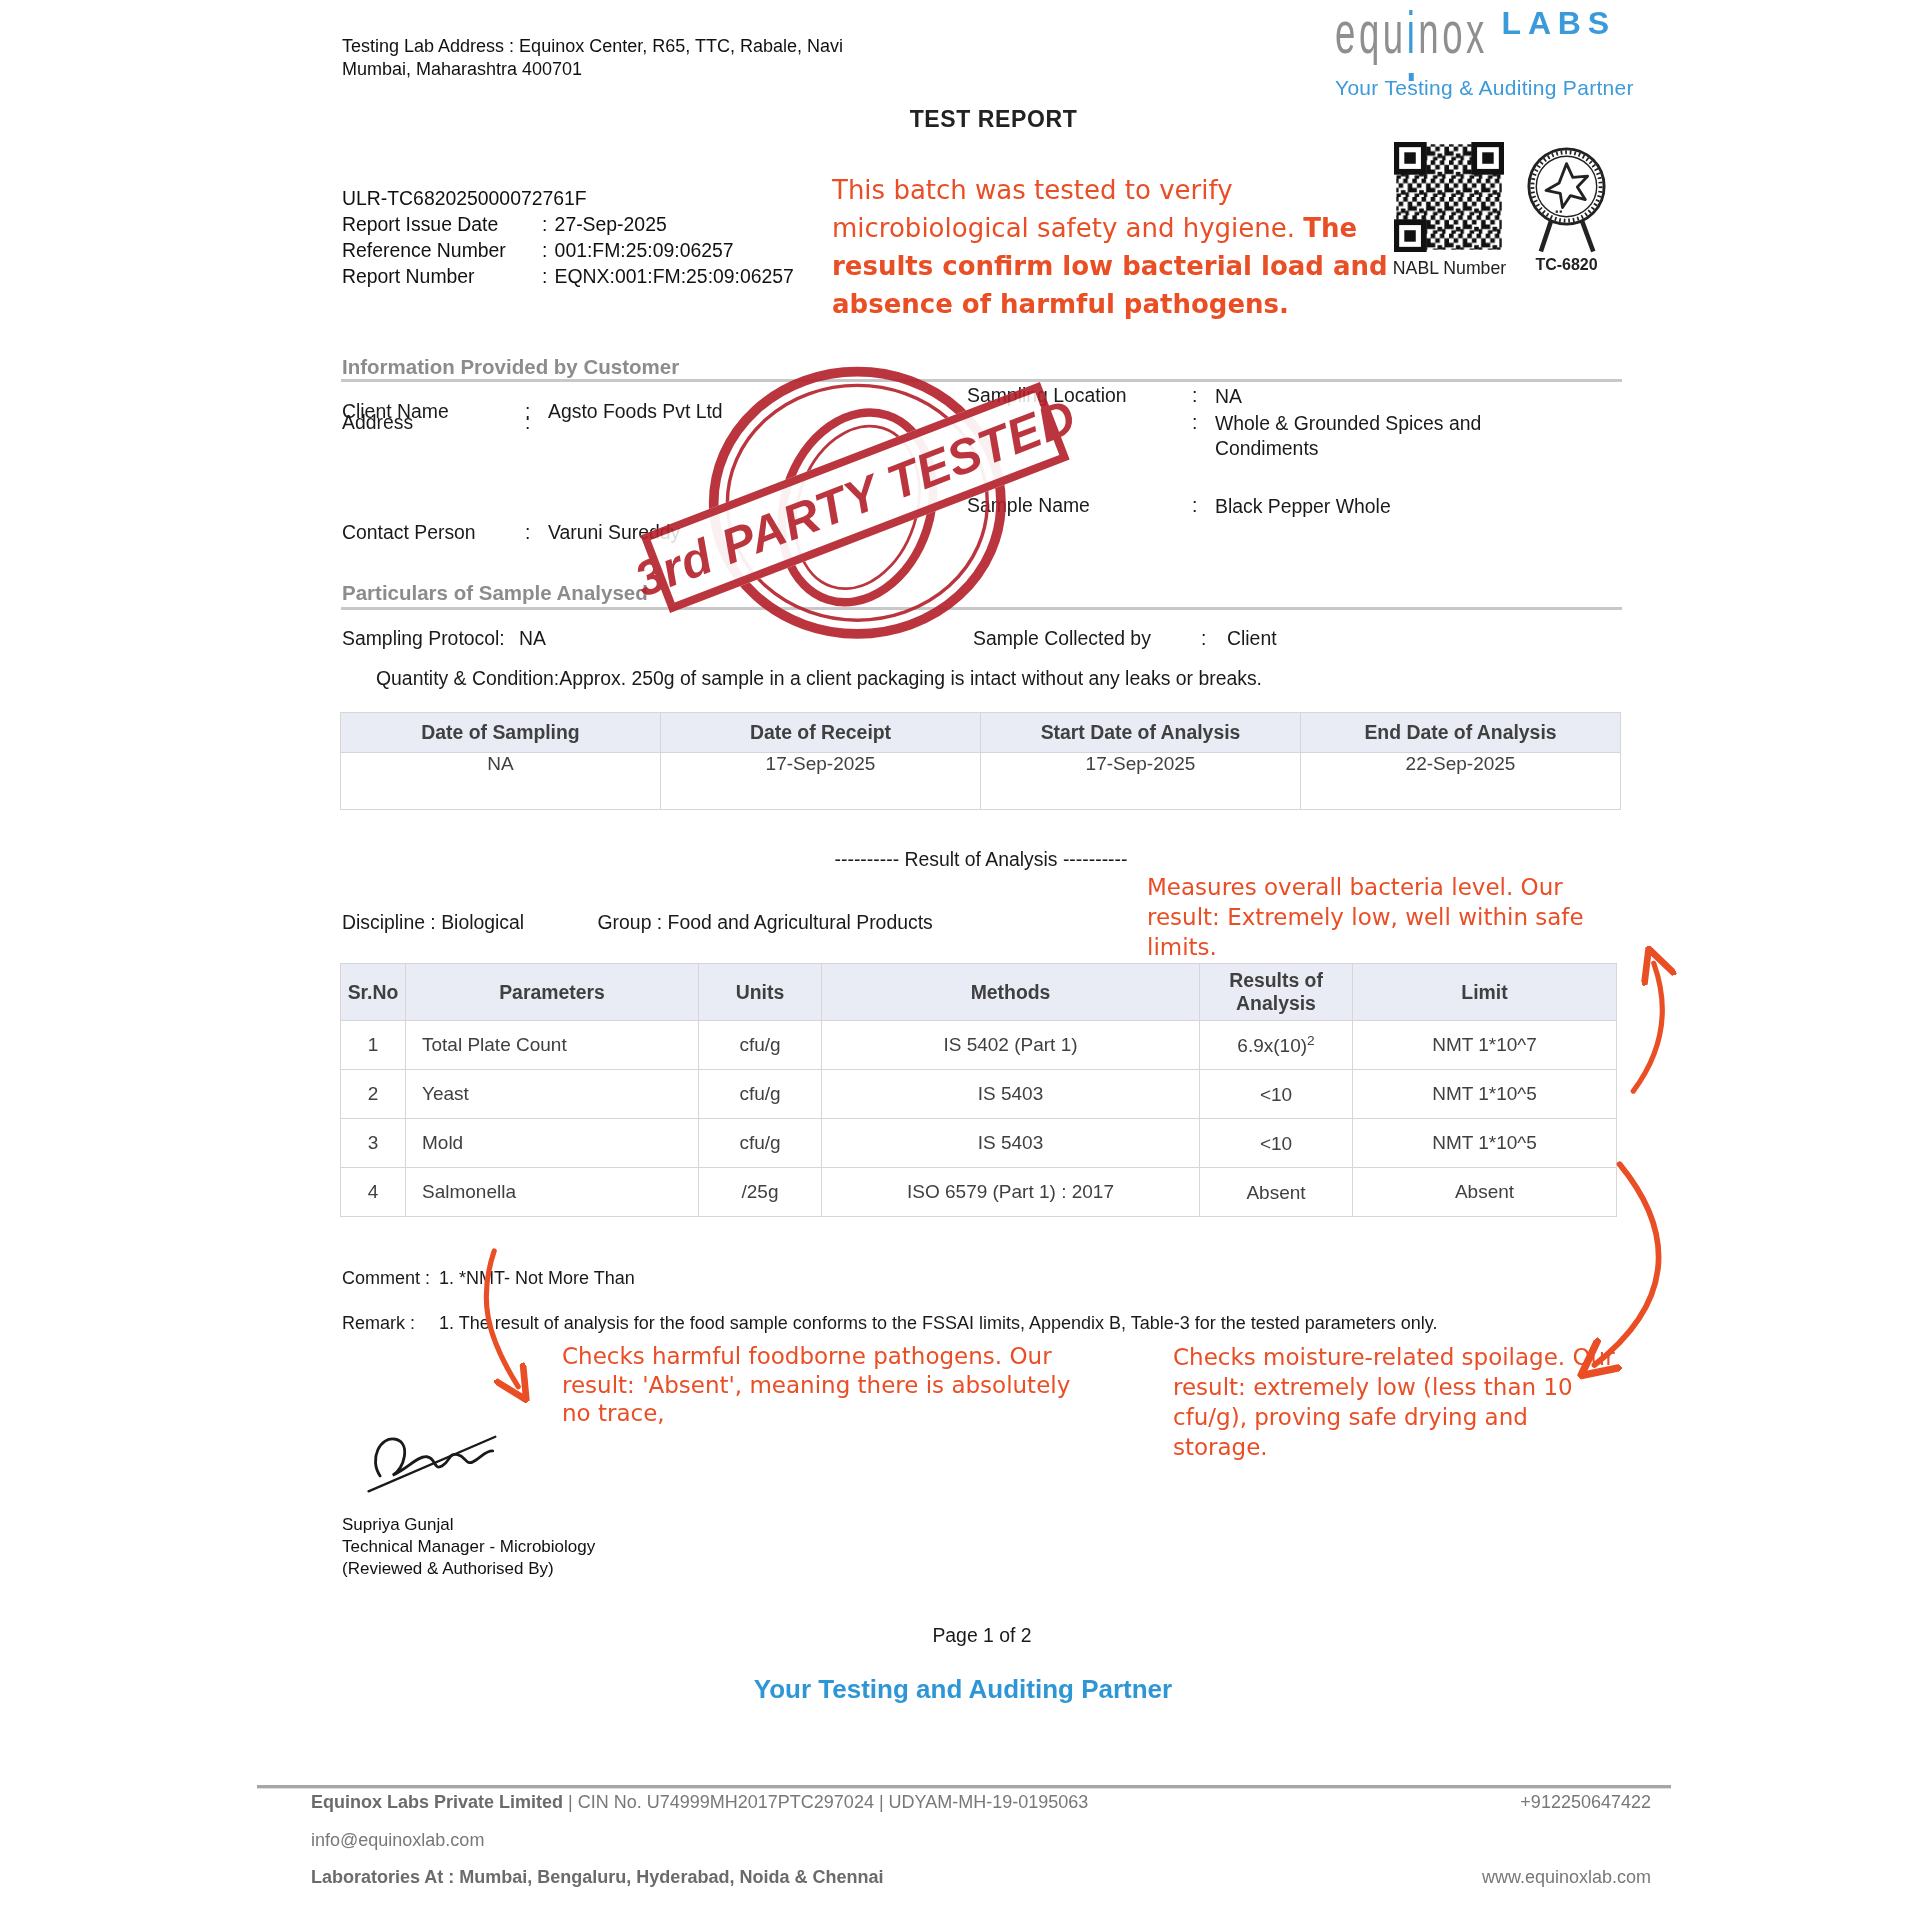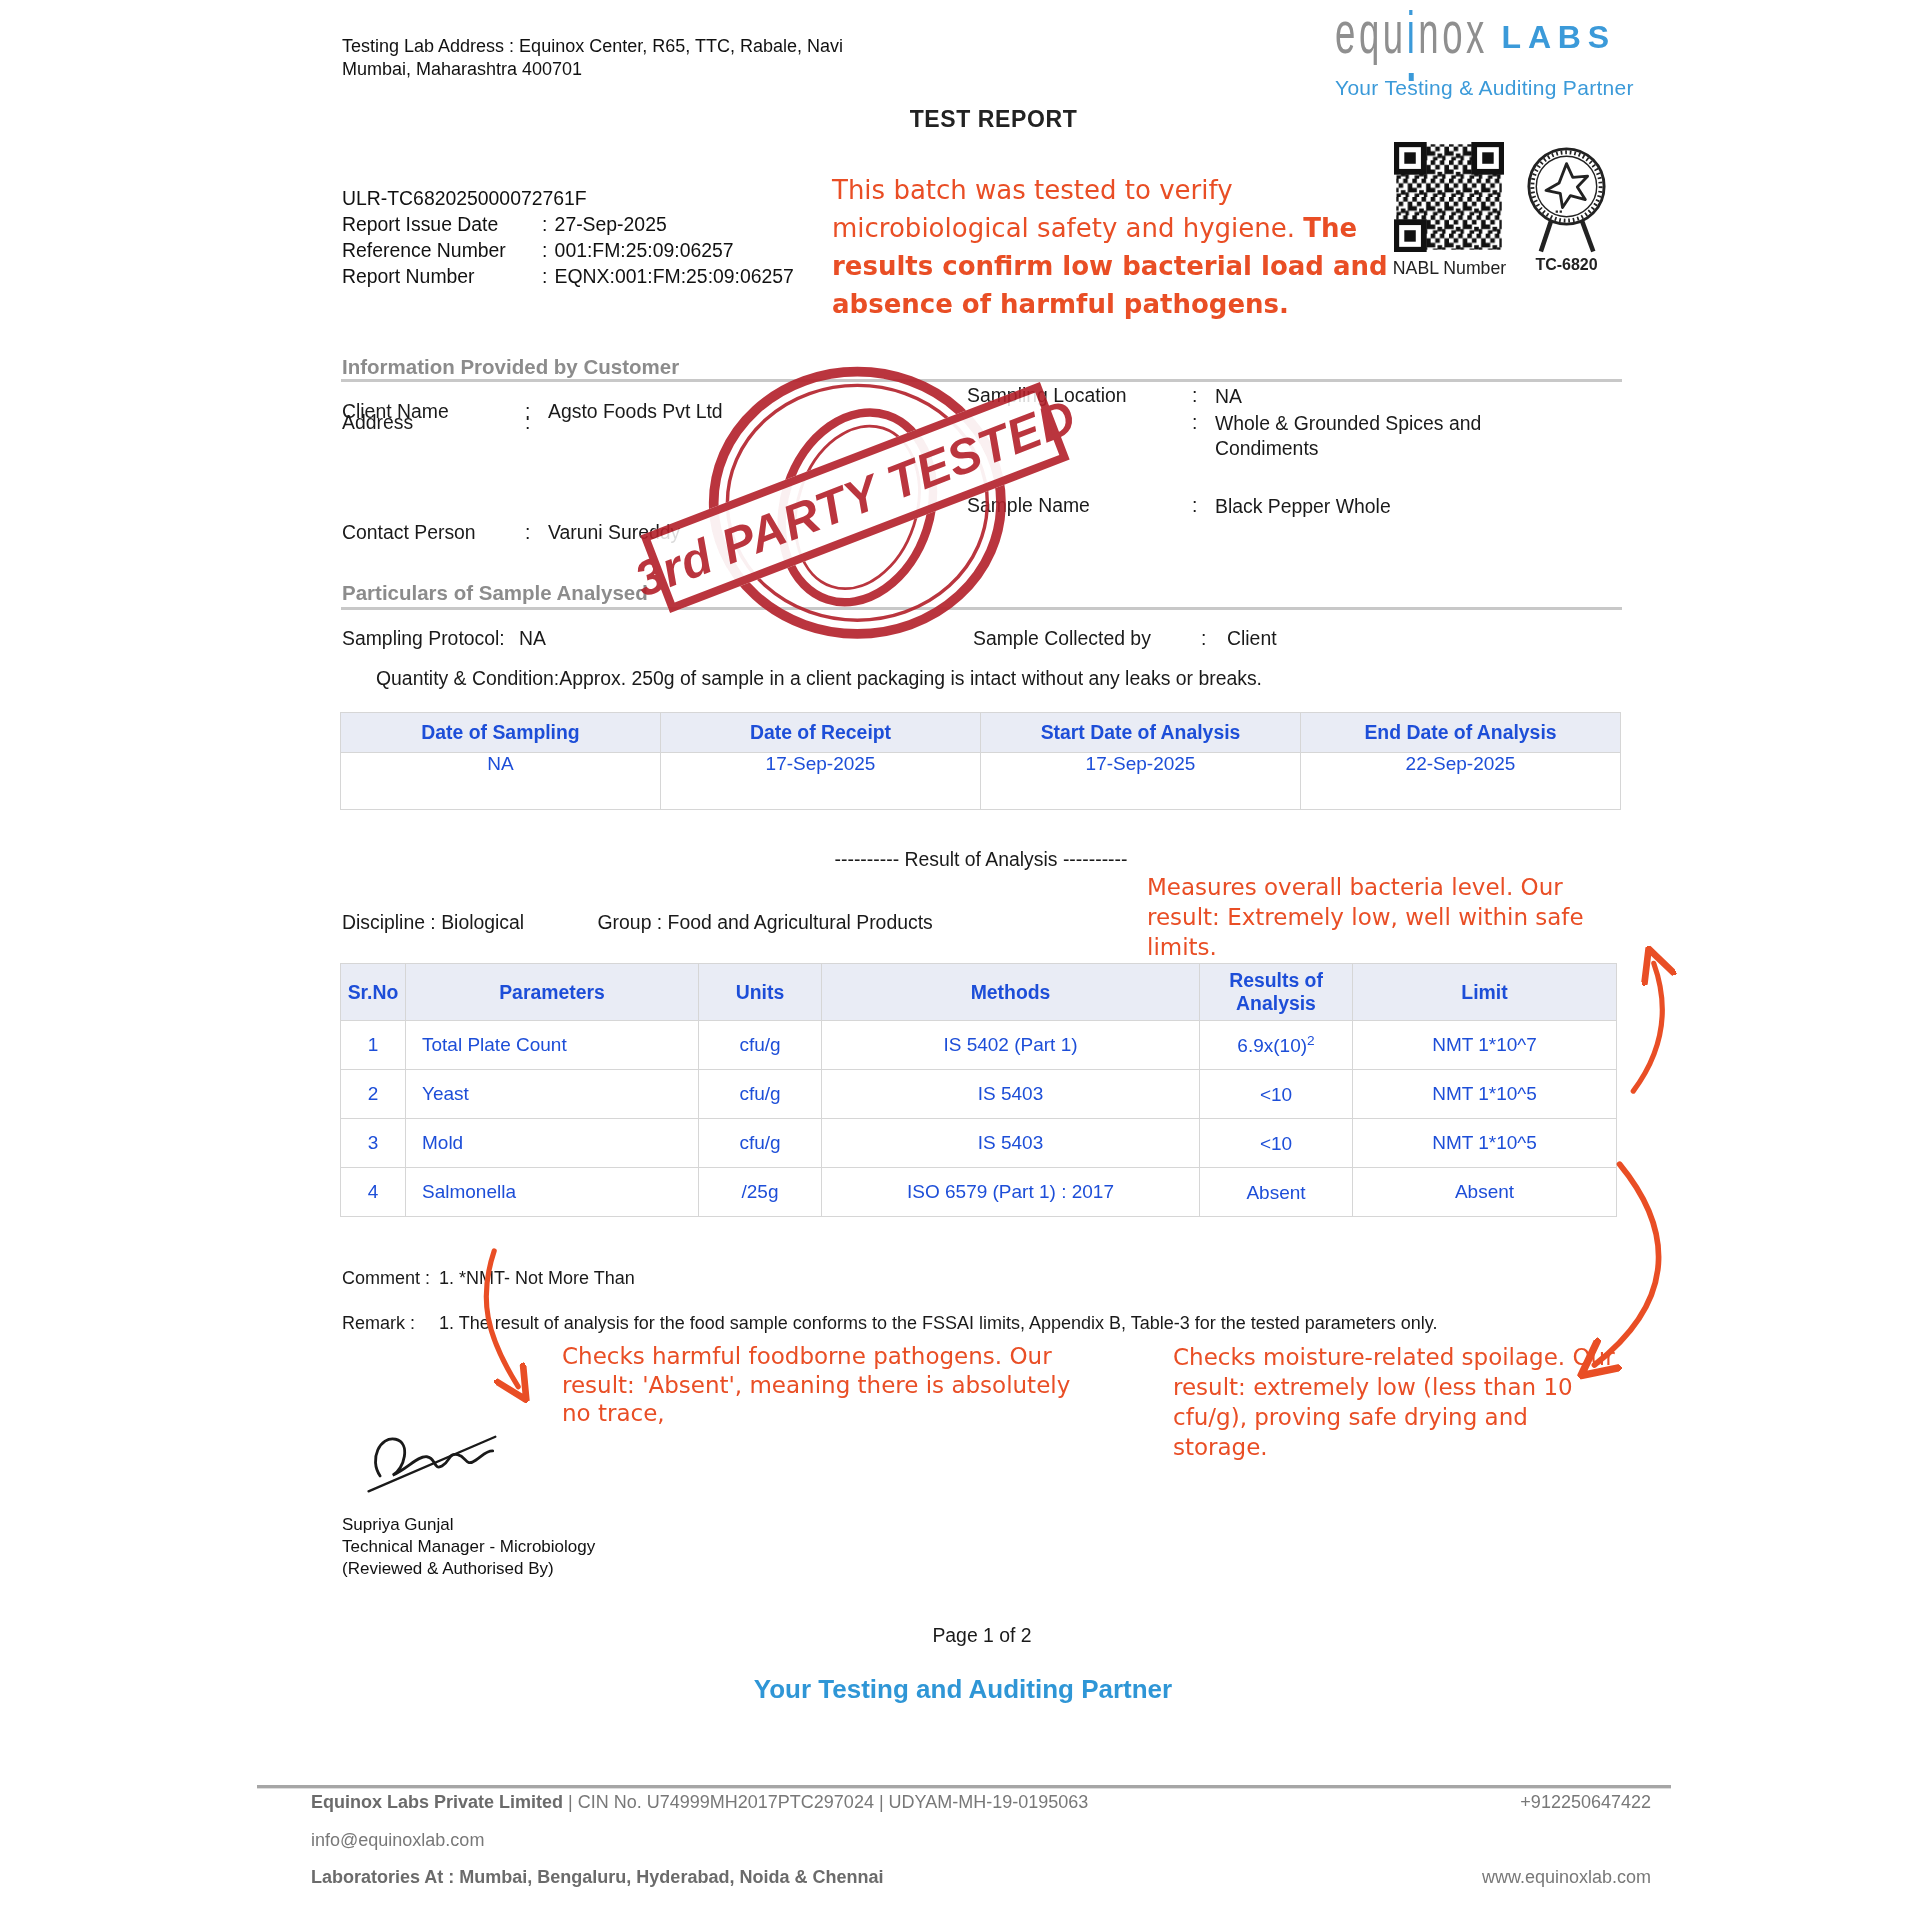--- a/index.html
+++ b/index.html
@@ -5,21 +5,21 @@
   html,body{margin:0;padding:0;background:#ffffff;}
   #page{position:relative;width:1926px;height:1926px;background:#ffffff;overflow:hidden;
         font-family:"Liberation Sans",sans-serif;color:#1a1a1a;}
   .abs{position:absolute;}
 
   
   .lab-address{left:342px;top:35px;width:531px;font-size:18px;line-height:23px;color:#111;}
   .doc-title{left:845px;top:106px;width:297px;text-align:center;font-size:23px;font-weight:bold;letter-spacing:0.6px;color:#222;}
 
   .logo-block{left:1335px;top:4.6px;width:320px;}
-  .logo-line{display:flex;align-items:flex-end;}
+  .logo-line{display:flex;align-items:flex-start;}
   .logo-equinox{display:inline-block;font-size:59px;font-weight:400;color:#8f8f8f;
                 letter-spacing:5.7px;transform:scaleX(0.62);transform-origin:left bottom;line-height:0.95;}
   .logo-equinox .blue-i{color:#3b9ad9;position:relative;}
   .logo-equinox .blue-i::after{content:"";position:absolute;left:3.4px;bottom:-15px;width:8px;height:8px;background:#3b9ad9;}
   .logo-labs{font-size:32px;font-weight:bold;color:#3b9ad9;letter-spacing:6.8px;margin-left:-80px;padding-bottom:4.6px;}
   .logo-tagline{margin-top:15px;font-size:21px;color:#3b9ad9;letter-spacing:0.3px;}
 
   
   .meta-block{left:342px;top:187px;width:491px;font-size:19.4px;color:#111;}
   .meta-ulr{height:26px;}
@@ -63,21 +63,21 @@
   .info-row .col{flex:none;width:23px;text-align:left;}
   .info-left .lbl{width:183px;}
   .info-right{left:625px;}
   .info-right .lbl{width:225px;}
   .info-right .val{width:320px;line-height:25px;}
 
   .part-row{position:absolute;display:flex;font-size:19.4px;}
   .quantity-line{left:342px;top:667px;width:1281px;font-size:19.4px;margin-left:34px;}
 
   
-  table.doc{border-collapse:collapse;table-layout:fixed;font-size:19px;color:#1d4ed8;padding-left:39px;}
+  table.doc{border-collapse:collapse;table-layout:fixed;font-size:19px;color:#404040;padding-left:39px;}
   table.doc th,table.doc td{border:1.1px solid #d6d6d6;text-align:center;padding:0 4.6px;box-sizing:border-box;}
   table.doc th{background:#e9ecf5;font-weight:bold;font-size:19.4px;}
   table.doc{border:1.7px solid #cfcfcf;}
   .dates-table{left:340px;top:712px;width:1281px;}
   .dates-table th{height:40px;}
   .dates-table td{height:57px;vertical-align:top;padding-top:3.4px;}
   .results-table{left:340px;top:963px;width:1276px;}
   .results-table th{height:57px;}
   .results-table td{height:49px;}
   .results-table td.param{text-align:left;padding-left:16px;}

